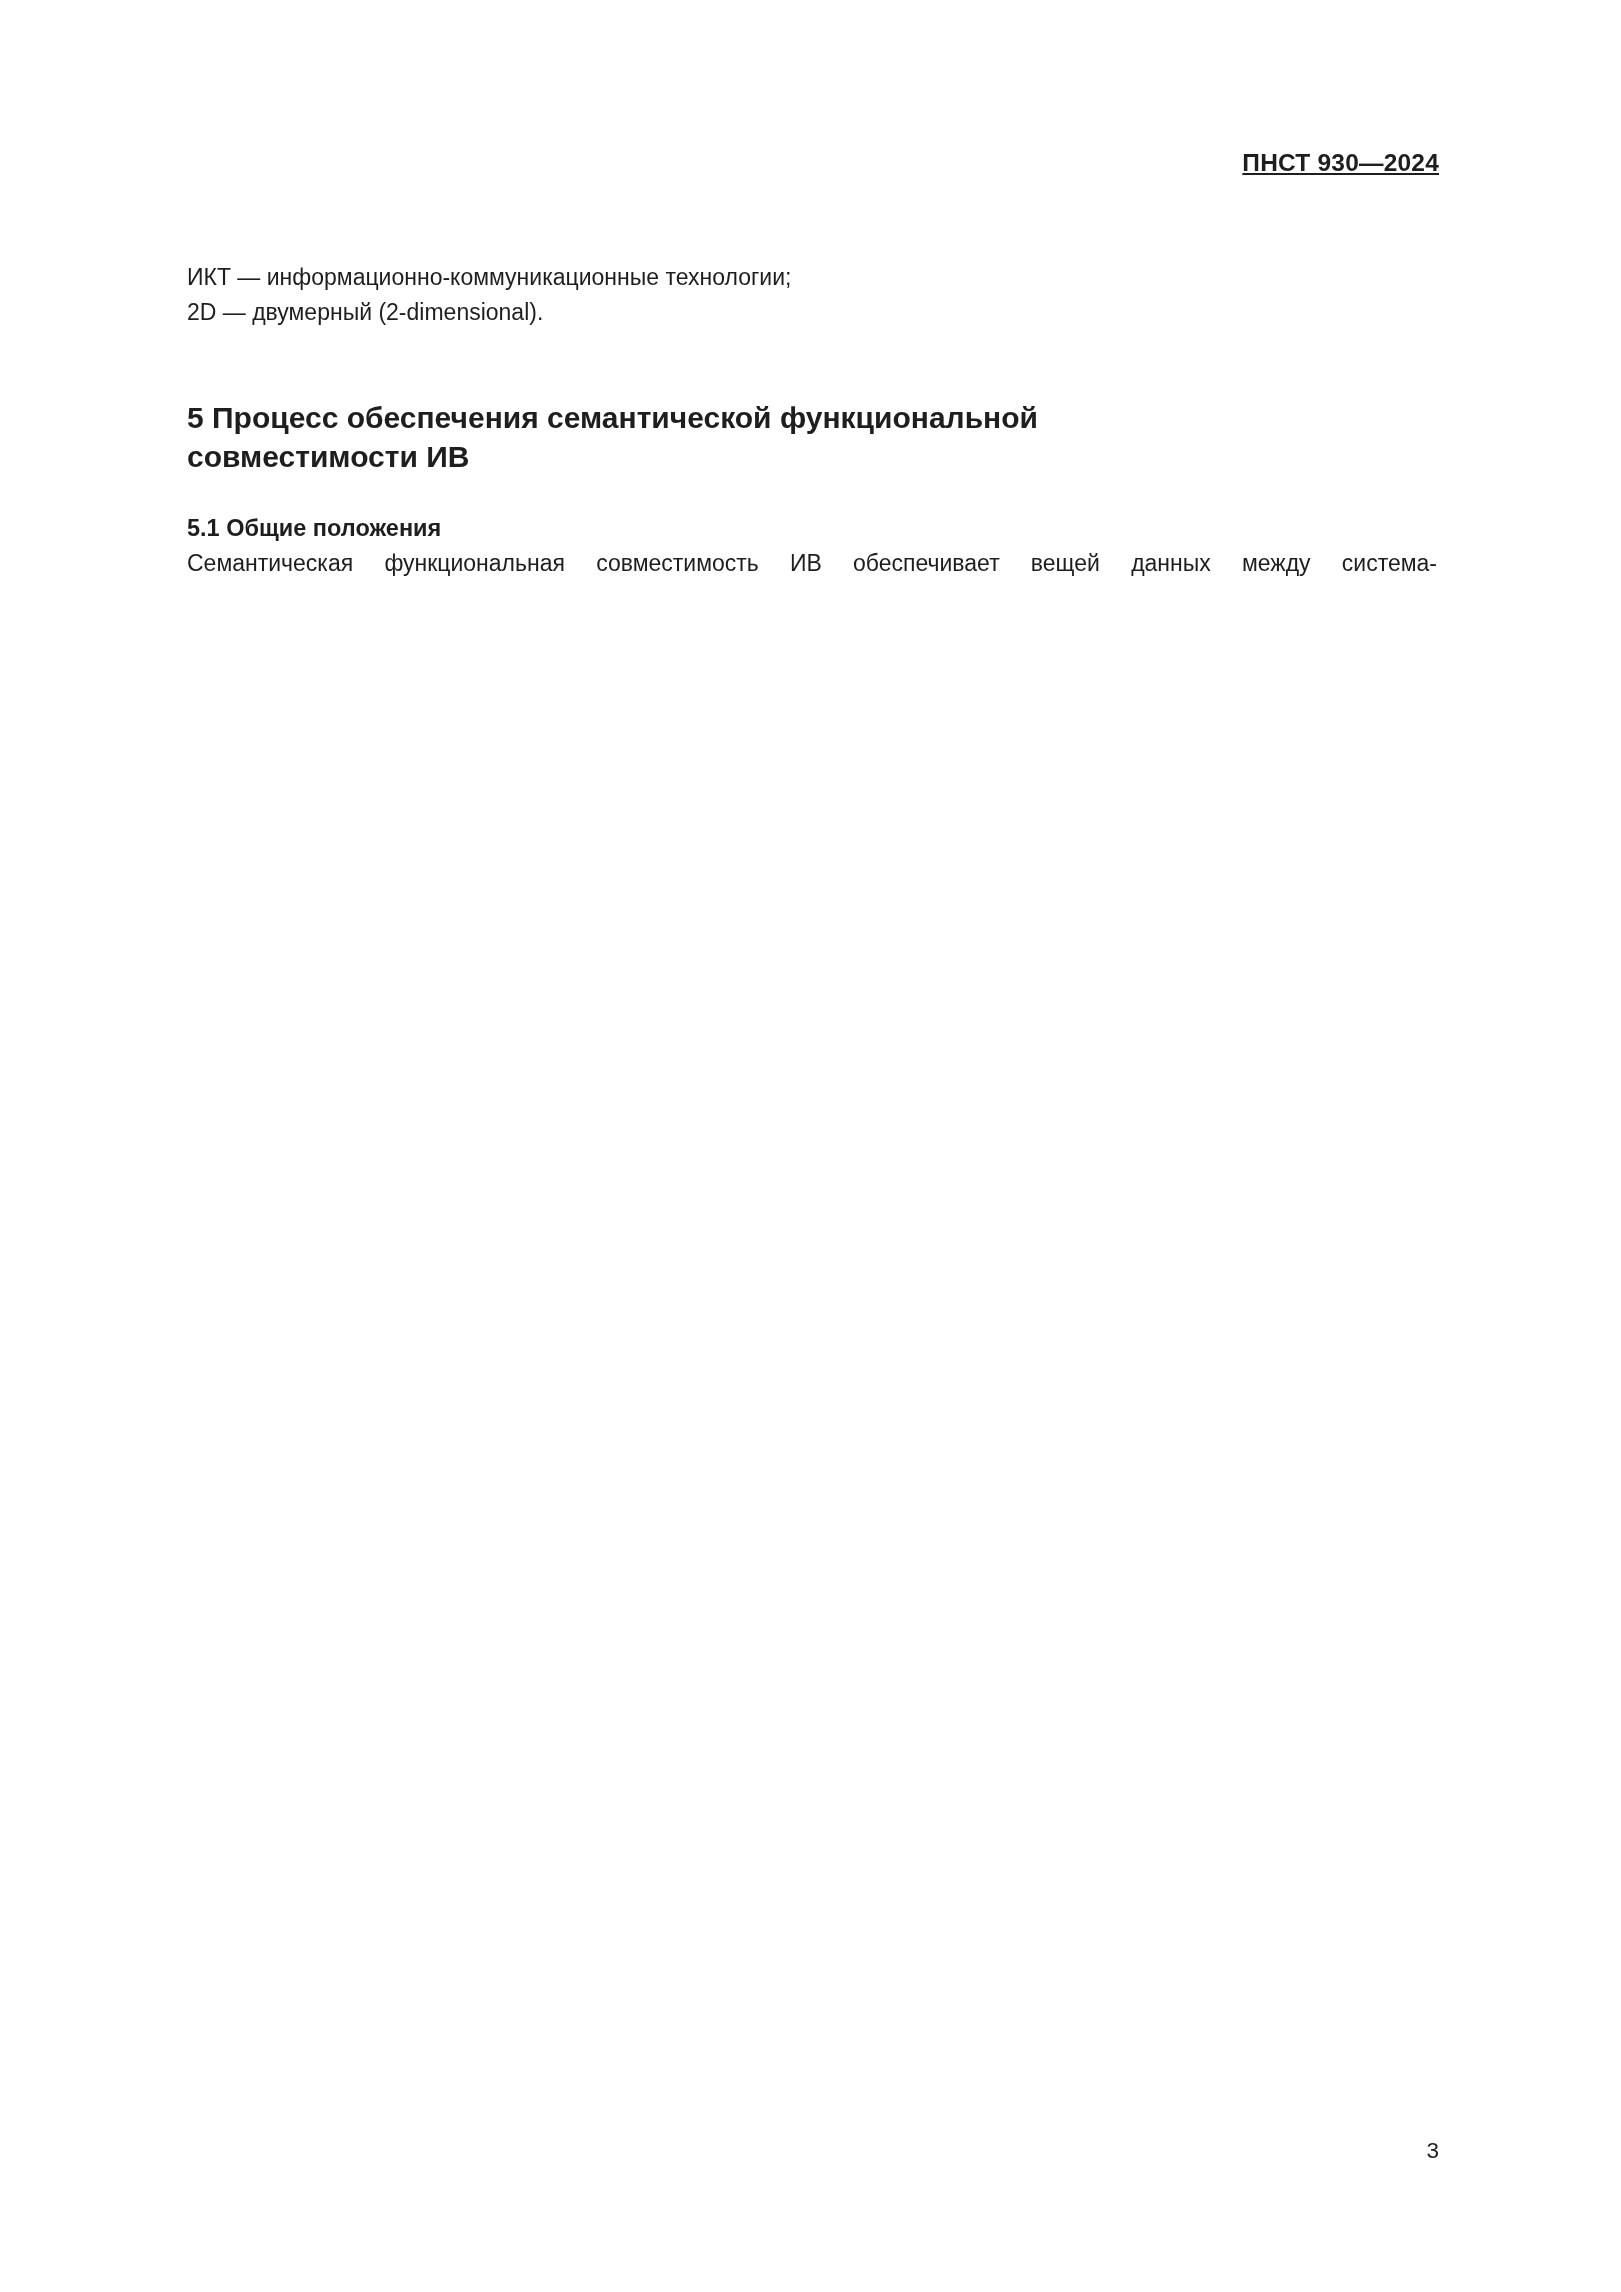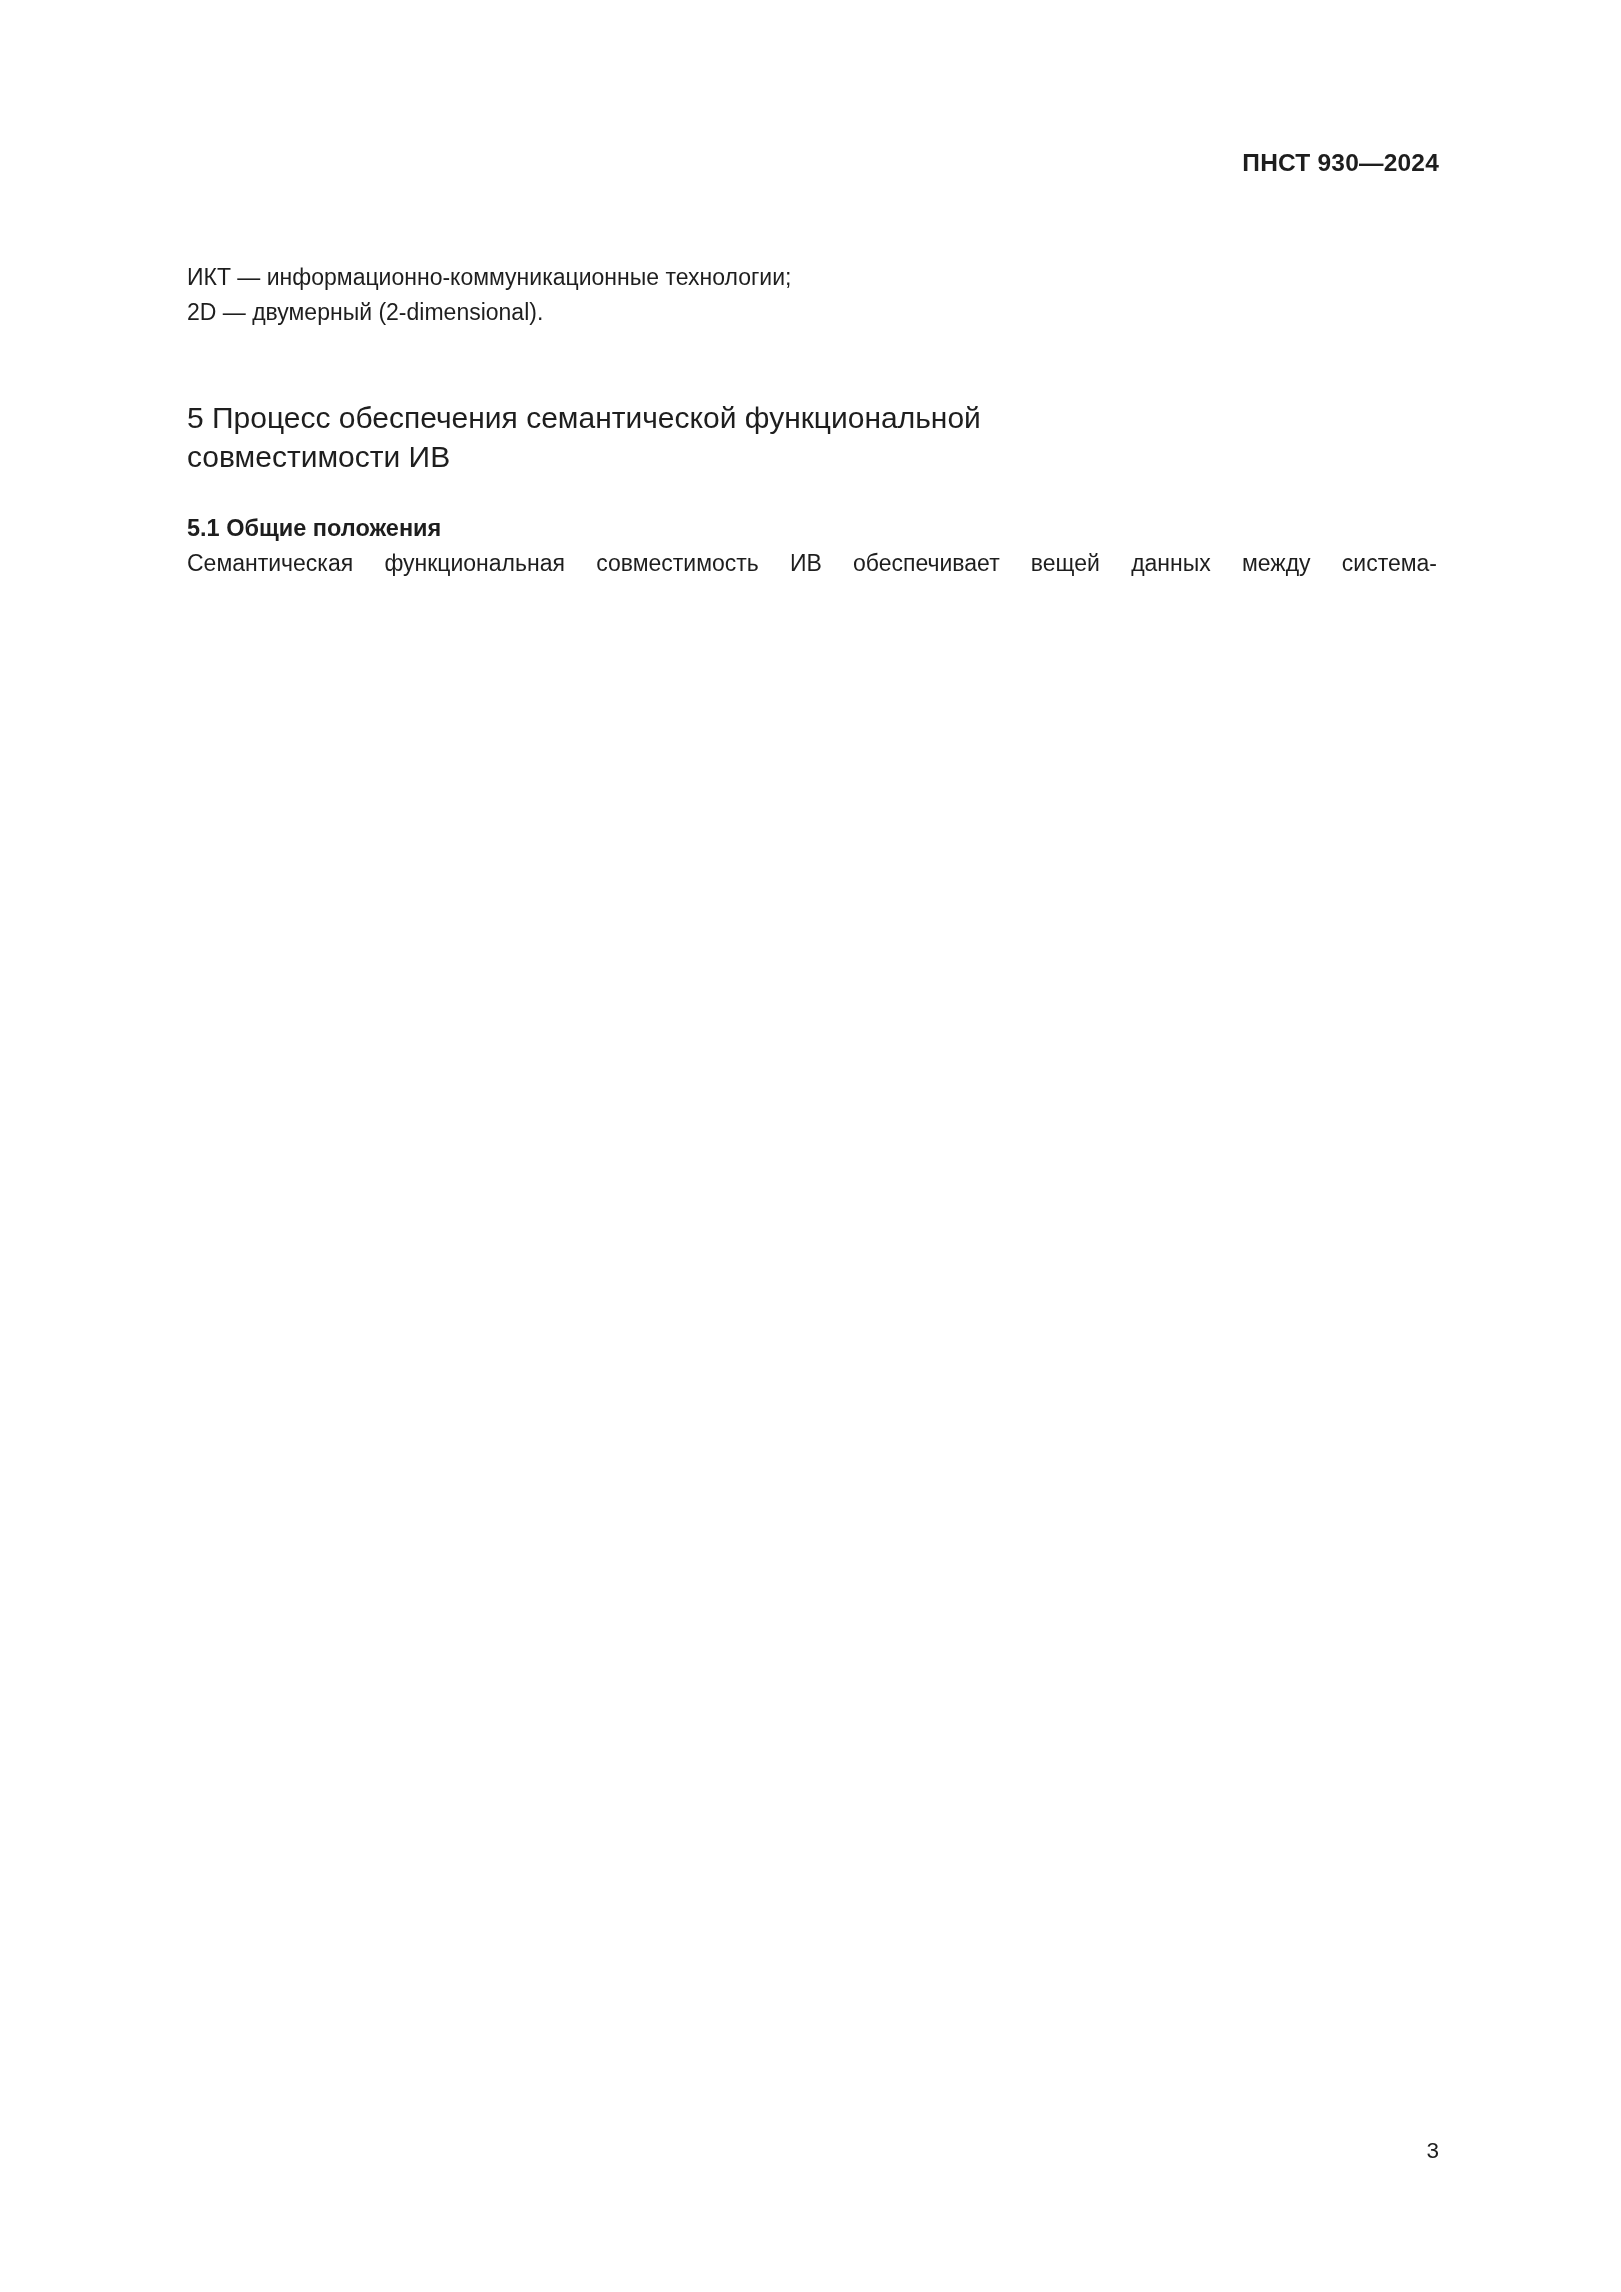--- a/index.html
+++ b/index.html
@@ -1,22 +1,22 @@
 <!DOCTYPE html>
 <html><head>
 <meta charset="utf-8">
 <style>
   html, body { margin:0; padding:0; background:#ffffff; }
   body { width:1621px; height:2293px; position:relative; overflow:hidden;
          font-family:"Liberation Sans", sans-serif; color:#1e1e1e; }
   .abs { position:absolute; }
-  .hdr { right:182px; top:149px; font-weight:bold; font-size:24.5px; letter-spacing:0.2px; }
+  .hdr { right:182px; top:149px; font-weight:bold; font-size:24.5px; letter-spacing:0.2px;text-decoration:underline; }
   .abbr { left:187px; top:224px; font-size:23px; line-height:35px;margin-top:36px; }
   .abbr div { white-space:nowrap; }
-  .h1 { left:187px; top:398px; font-size:30px; font-weight:normal; line-height:39px; width:1078px; }
+  .h1 { left:187px; top:398px; font-size:30px; font-weight:bold; line-height:39px; width:1078px; }
   .h2 { left:187px; font-size:23.5px; font-weight:bold; white-space:nowrap; }
   .para { left:187px; width:1250px; font-size:23px; line-height:35px; text-align:justify; }
   .jl { text-align:justify; text-align-last:justify; display:block; }
   .pagenum { right:182px; top:2138px; font-size:22.5px; }
 </style>
 </head>
 <body>
 
 <div class="abs hdr">ПНСТ 930—2024</div>
 

